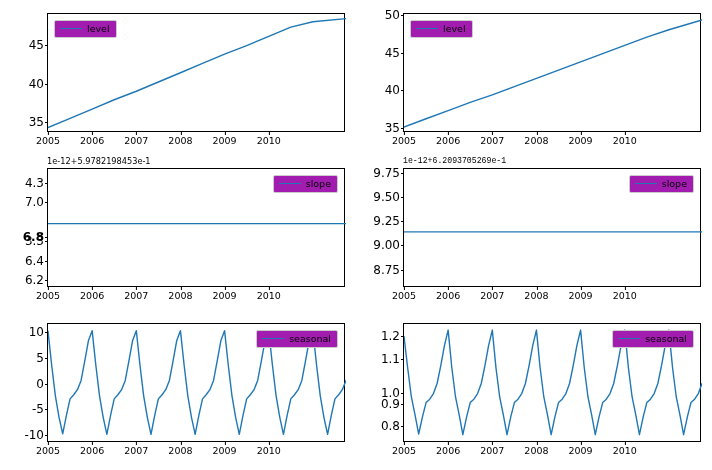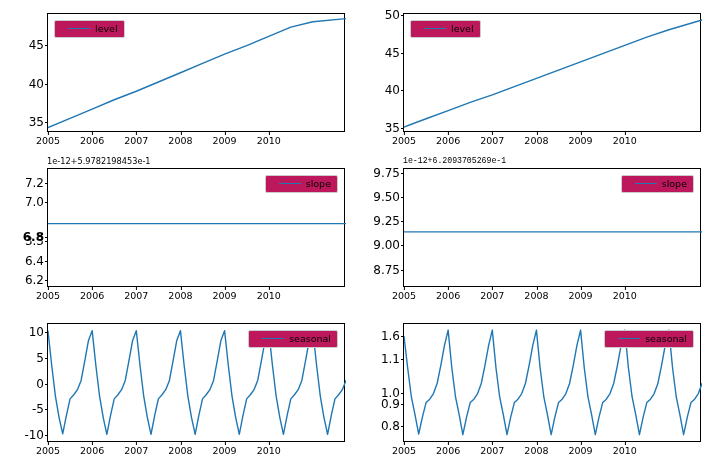--- a/index.html
+++ b/index.html
@@ -11,22 +11,22 @@
   .ytick{position:absolute;right:100%;margin-right:4px;transform:translateY(-50%);
          font-size:12px;color:#000000;white-space:nowrap;line-height:1;}
   .ytick::after{content:"";position:absolute;left:calc(100% + 1px);top:50%;
                 width:3px;height:1px;background:#000000;}
   .xtick{position:absolute;top:100%;margin-top:5px;transform:translateX(-50%);
          font-size:9.5px;color:#000000;white-space:nowrap;line-height:1;}
   .xtick::before{content:"";position:absolute;left:50%;bottom:calc(100% + 1px);
                  width:1px;height:3px;background:#000000;}
   .offsettext{position:absolute;font-size:8.2px;color:#000000;white-space:nowrap;line-height:1;}
   .legend{position:absolute;display:flex;align-items:center;gap:5px;
-          background:#be185d;border:1px solid #cccccc;border-radius:2px;
-          padding:3px 6px 3px 13px;box-sizing:border-box;}
+          background:#a21caf;border:1px solid #cccccc;border-radius:2px;
+          padding:3px 6px 3px 5px;box-sizing:border-box;}
   .legend .swatch{display:block;width:22px;height:0;border-top:1.5px solid #1f77b4;}
   .legend .lbl{font-size:9.5px;color:#000000;line-height:1;white-space:nowrap;}
 </style>
 </head>
 <body>
 
 <div id="figure">
     <div class="panel" style="left: 47px; top: 13px; width: 298px; height: 119px;">
       <div class="axes" style="left: 0px; top: 0px; width: 298px; height: 119px;">
         <svg width="298" height="119" viewBox="0 0 298 119">
@@ -72,21 +72,21 @@
       <div class="offsettext" style="left: 0px; top: -11px;">1e-12+5.9782198453e-1</div>
       <div class="axes" style="left: 0px; top: 0px; width: 298px; height: 119px;">
         <svg width="298" height="119" viewBox="0 0 298 119">
           <path d="M 0.00 54.62 L 298.00 54.62" fill="none" stroke="#1f77b4" stroke-width="1.4" stroke-linejoin="round" stroke-linecap="round"></path>
         </svg>
         <div class="ytick" style="top: 111.197px;">6.2</div>
         <div class="ytick" style="top: 91.6885px;">6.4</div>
         <div class="ytick" style="top: 72.1803px;">3.3</div>
         <div class="ytick" style="top: 68px; font-weight: bold;">6.8</div>
         <div class="ytick" style="top: 33.1639px;">7.0</div>
-        <div class="ytick" style="top: 13.6557px;">7.2</div>
+        <div class="ytick" style="top: 13.6557px;">4.3</div>
         <div class="xtick" style="left: 0px;">2005</div>
         <div class="xtick" style="left: 44.1481px;">2006</div>
         <div class="xtick" style="left: 88.2963px;">2007</div>
         <div class="xtick" style="left: 132.444px;">2008</div>
         <div class="xtick" style="left: 176.593px;">2009</div>
         <div class="xtick" style="left: 220.741px;">2010</div>
         <div class="legend" style="right: 6px; top: 6px;">
           <span class="swatch"></span>
           <span class="lbl">slope</span>
         </div>
@@ -139,21 +139,21 @@
     </div>
     <div class="panel" style="left: 403px; top: 323px; width: 298px; height: 119px;">
       <div class="axes" style="left: 0px; top: 0px; width: 298px; height: 119px;">
         <svg width="298" height="119" viewBox="0 0 298 119">
           <path d="M 0.00 12.35 L 3.66 43.78 L 7.37 72.97 L 11.04 90.93 L 14.70 110.02 L 18.41 93.18 L 22.07 78.58 L 25.74 75.22 L 29.45 69.60 L 33.11 59.50 L 36.78 41.54 L 40.48 21.33 L 44.15 6.06 L 47.81 43.78 L 51.52 72.97 L 55.19 90.93 L 58.85 110.69 L 62.56 93.18 L 66.22 78.58 L 69.89 75.22 L 73.59 69.60 L 77.26 59.50 L 80.92 41.54 L 84.63 21.33 L 88.30 6.06 L 91.96 43.78 L 95.67 72.97 L 99.33 90.93 L 103.00 110.69 L 106.71 93.18 L 110.37 78.58 L 114.03 75.22 L 117.74 69.60 L 121.41 59.50 L 125.07 41.54 L 128.78 21.33 L 132.44 6.06 L 136.11 43.78 L 139.82 72.97 L 143.48 90.93 L 147.15 110.69 L 150.85 93.18 L 154.52 78.58 L 158.18 75.22 L 161.89 69.60 L 165.56 59.50 L 169.22 41.54 L 172.93 21.33 L 176.59 6.06 L 180.26 43.78 L 183.97 72.97 L 187.63 90.93 L 191.29 110.69 L 195.00 93.18 L 198.67 78.58 L 202.33 75.22 L 206.04 69.60 L 209.70 59.50 L 213.37 41.54 L 217.08 21.33 L 220.74 6.06 L 224.41 43.78 L 228.11 72.97 L 231.78 90.93 L 235.44 110.69 L 239.15 93.18 L 242.81 78.58 L 246.48 75.22 L 250.19 69.60 L 253.85 59.50 L 257.52 41.54 L 261.22 21.33 L 264.89 6.06 L 268.55 43.78 L 272.26 72.97 L 275.93 90.93 L 279.59 110.69 L 283.30 93.18 L 286.96 78.58 L 290.63 75.22 L 294.34 69.60 L 298.00 59.50" fill="none" stroke="#1f77b4" stroke-width="1.4" stroke-linejoin="round" stroke-linecap="round"></path>
         </svg>
         <div class="ytick" style="top: 102.16px;">0.8</div>
         <div class="ytick" style="top: 79.7075px;">0.9</div>
         <div class="ytick" style="top: 69px;">1.0</div>
         <div class="ytick" style="top: 34.8019px;">1.1</div>
-        <div class="ytick" style="top: 12.3491px;">1.6</div>
+        <div class="ytick" style="top: 12.3491px;">1.2</div>
         <div class="xtick" style="left: 0px;">2005</div>
         <div class="xtick" style="left: 44.1481px;">2006</div>
         <div class="xtick" style="left: 88.2963px;">2007</div>
         <div class="xtick" style="left: 132.444px;">2008</div>
         <div class="xtick" style="left: 176.593px;">2009</div>
         <div class="xtick" style="left: 220.741px;">2010</div>
         <div class="legend" style="right: 6px; top: 6px;">
           <span class="swatch"></span>
           <span class="lbl">seasonal</span>
         </div>

